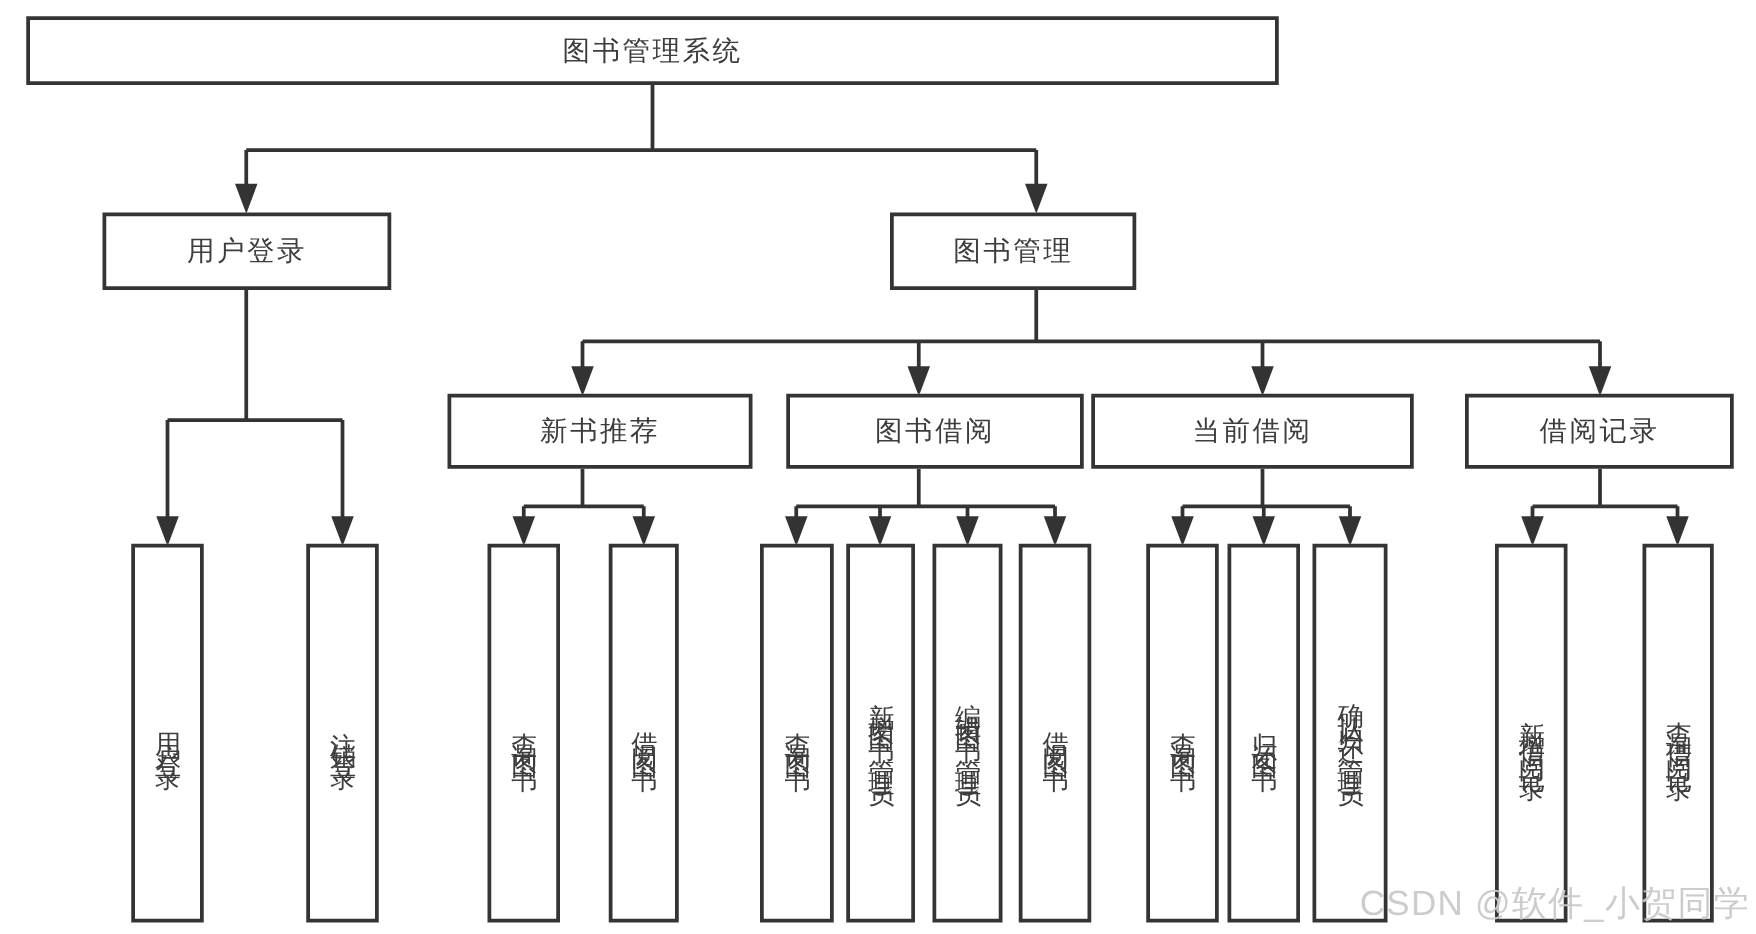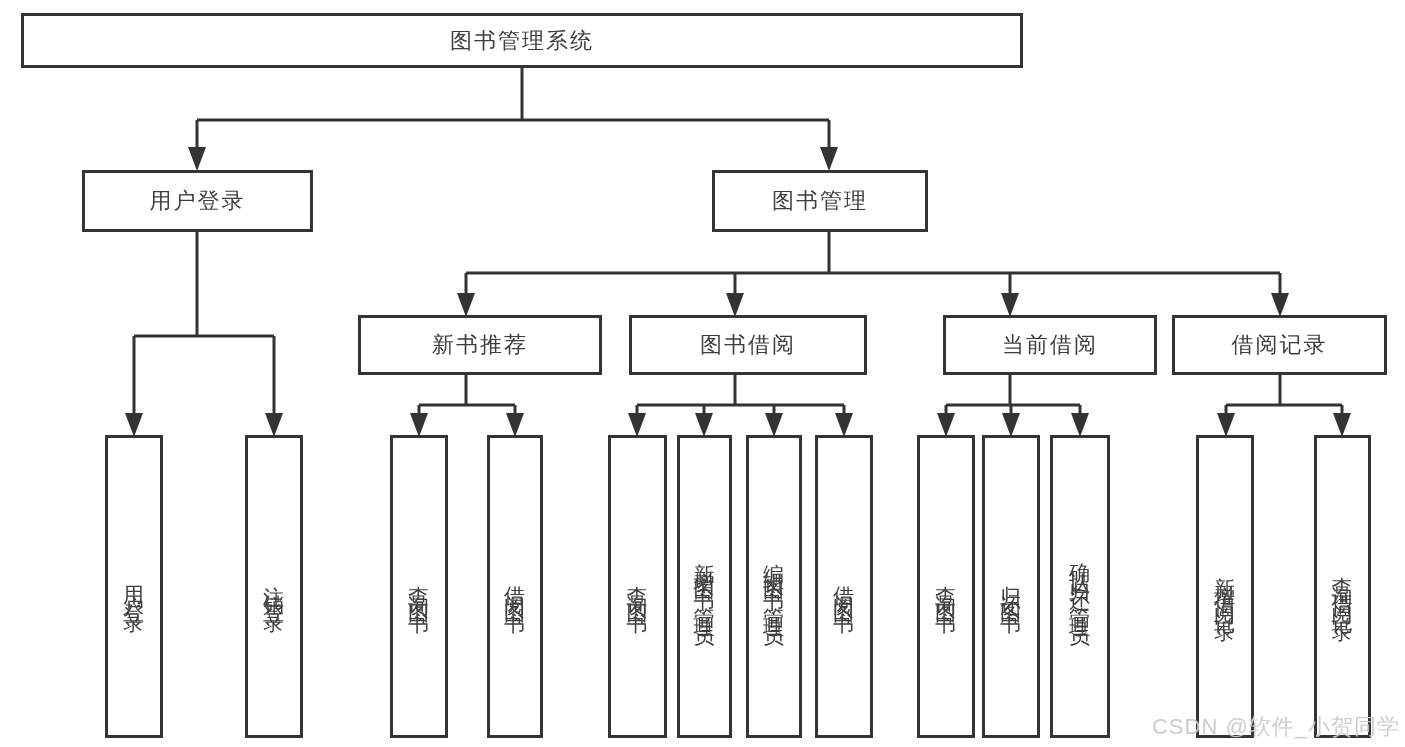--- a/index.html
+++ b/index.html
@@ -34,21 +34,21 @@
   .v-node span {
     writing-mode: vertical-rl;
     font-size: 21px;
     letter-spacing: 9px;
     line-height: 1;
   }
   .watermark {
     position: absolute;
     right: 5px;
     bottom: 5px;
-    font-size: 22px;
+    font-size: 28px;
     color: rgba(201, 201, 201, 0.95);
     letter-spacing: 1px;
     z-index: 5;
     white-space: nowrap;
   }
 </style>
 </head>
 <body>
 
 <div class="stage">
@@ -93,31 +93,31 @@
     </g>
   </svg>
 
   <div class="node h-node" style="left:21px;top:13px;width:1002px;height:55px">
     <span>图书管理系统</span>
   </div>
 
   <div class="node h-node" style="left:82px;top:170px;width:231px;height:62px">
     <span>用户登录</span>
   </div>
-  <div class="node h-node" style="left:712px;top:170px;width:216px;height:62px">
+  <div class="node h-node" style="left:712px;top:170px;width:197px;height:62px">
     <span>图书管理</span>
   </div>
 
   <div class="node h-node" style="left:358px;top:315px;width:244px;height:60px">
     <span>新书推荐</span>
   </div>
   <div class="node h-node" style="left:629px;top:315px;width:238px;height:60px">
     <span>图书借阅</span>
   </div>
-  <div class="node h-node" style="left:943px;top:315px;width:214px;height:60px">
+  <div class="node h-node" style="left:873px;top:315px;width:258px;height:60px">
     <span>当前借阅</span>
   </div>
   <div class="node h-node" style="left:1172px;top:315px;width:215px;height:60px">
     <span>借阅记录</span>
   </div>
 
   <div class="node v-node" style="left:105px;top:435px;width:58px;height:303px">
     <span>用户登录</span>
   </div>
   <div class="node v-node" style="left:245px;top:435px;width:58px;height:303px">

